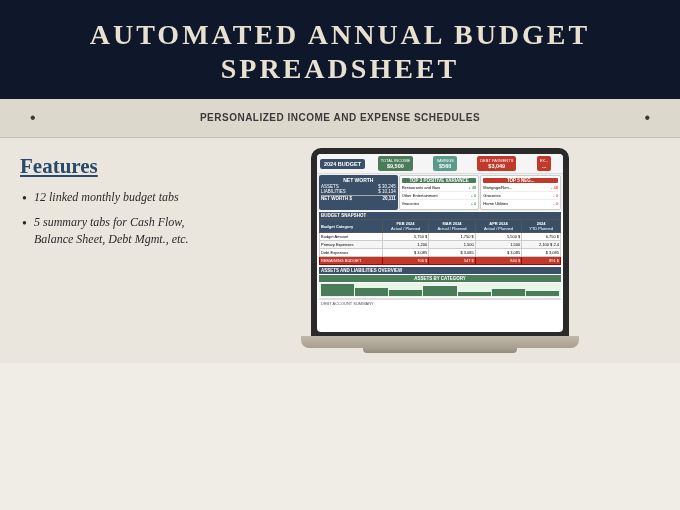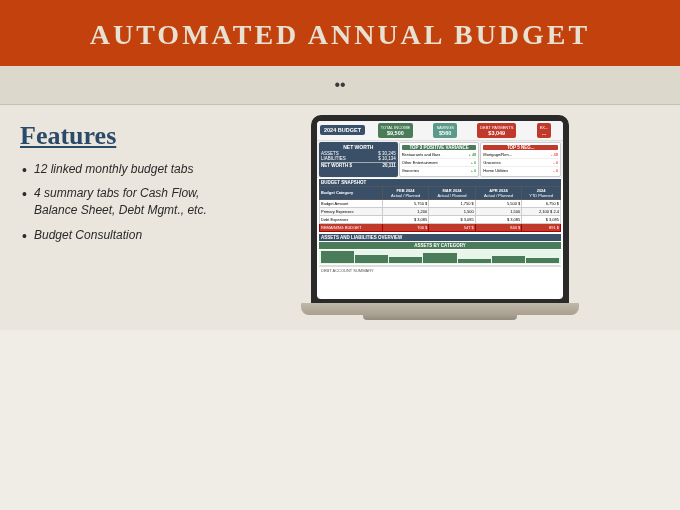--- a/index.html
+++ b/index.html
@@ -6,21 +6,21 @@
     body {
       width: 680px;
       height: 510px;
       font-family: Arial, sans-serif;
       background: #f0ede6;
       overflow: hidden;
     }
 
     
     .header {
-      background: #c2410c;
+      background: #0f172a;
       color: #e8e0d0;
       text-align: center;
       padding: 18px 20px 14px;
       letter-spacing: 3px;
     }
     .header-title {
       font-size: 28px;
       font-weight: 900;
       text-transform: uppercase;
       line-height: 1.2;
@@ -96,31 +96,32 @@
     }
 
     
     .middle-panel {
       width: 190px;
       flex-shrink: 0;
       padding-top: 6px;
     }
 
     .features-title {
-      font-size: 26px;
+      font-size: 21px;
       font-weight: 700;
       color: #2a4a6a;
       text-decoration: underline;
       font-family: Georgia, serif;
       margin-bottom: 10px;
     }
 
     .features-list {
       list-style: none;
       padding: 0;
+      font-family: Liberation Serif, serif;
     }
     .features-list li {
       font-size: 12px;
       color: #2a2a2a;
       margin-bottom: 8px;
       padding-left: 14px;
       position: relative;
       line-height: 1.4;
       font-style: italic;
     }
@@ -184,37 +185,38 @@
       height: 100%;
       overflow: hidden;
     }
   </style>
 </head>
 <body>
 
 <div class="header">
   <div class="header-title">
     <span>AUTOMATED ANNUAL BUDGET</span><br>
+    <span>SPREADSHEET</span>
   </div>
 </div>
 
 <div class="feature-strip">
   <div class="feature-dot">•</div>
+  <div class="feature-item">PERSONALIZED INCOME AND EXPENSE SCHEDULES</div>
   <div class="feature-dot">•</div>
 </div>
 
 <div class="main">
 
 
   <div class="middle-panel">
     <div class="features-title">Features</div>
     <ul class="features-list">
       <li>12 linked monthly budget tabs</li>
-      <li>4 summary tabs for Cash Flow, Balance Sheet, Debt Mgmt., etc.</li>
-      <li>Budget Consultation</li>
+      <li>5 summary tabs for Cash Flow, Balance Sheet, Debt Mgmt., etc.</li>
     </ul>
   </div>
 
   <div class="right-panel">
     <div class="laptop-container">
       <div class="laptop-screen-outer">
         <div class="laptop-screen-inner">
 
           <div class="spreadsheet">
 

